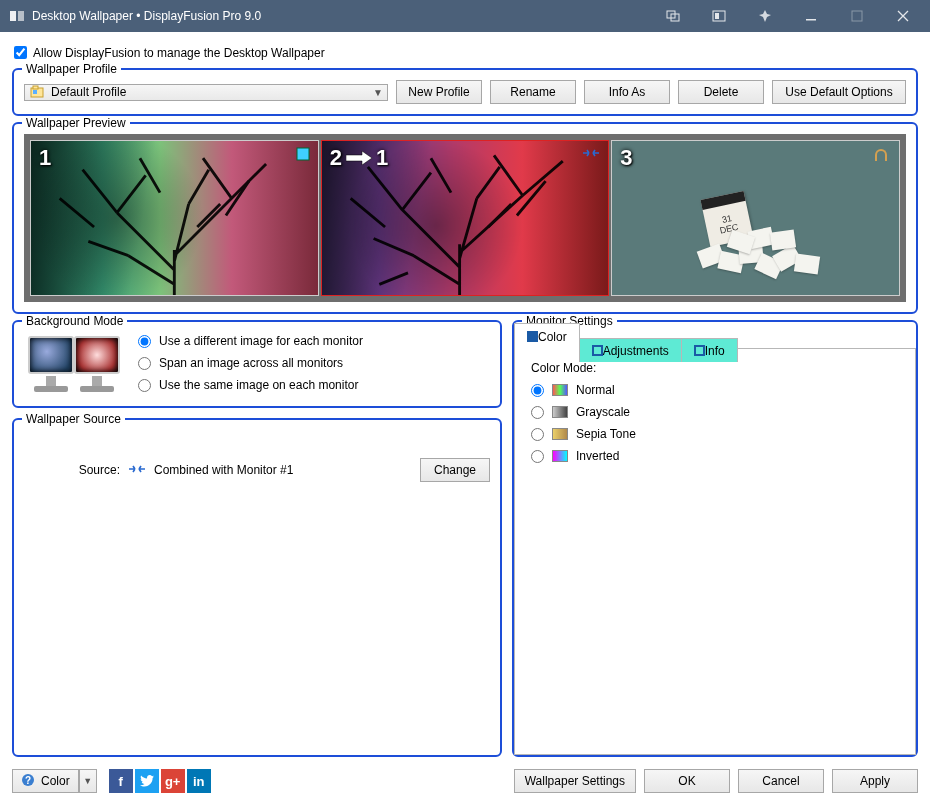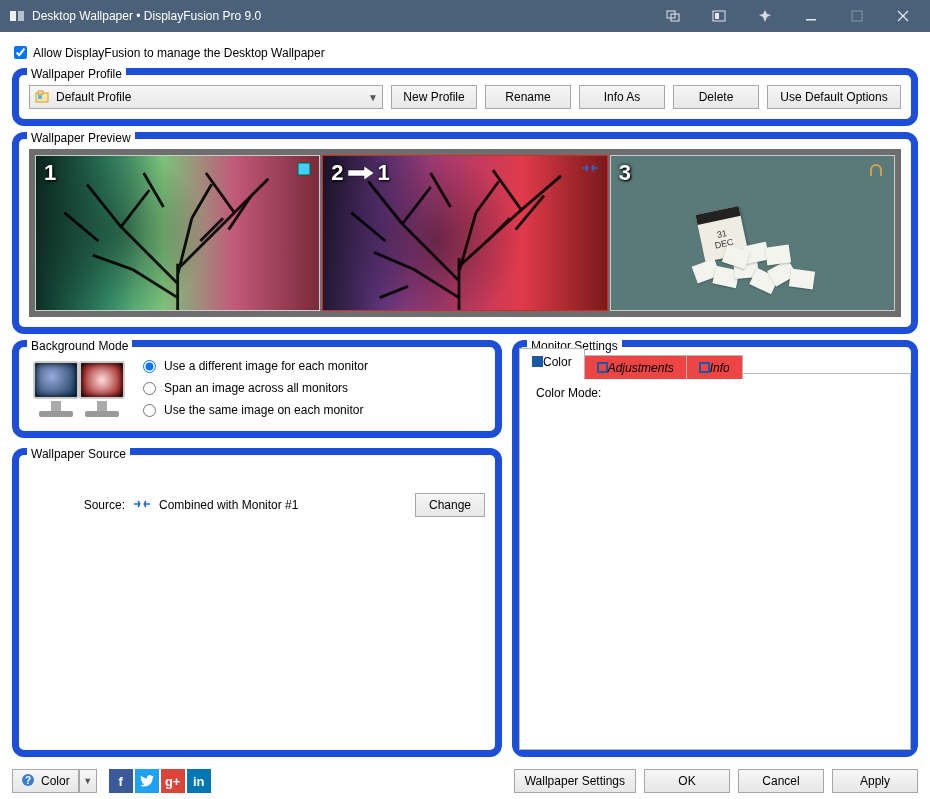--- a/index.html
+++ b/index.html
@@ -5,24 +5,24 @@
 * { box-sizing: border-box; margin: 0; padding: 0; }
 body { font-family: "Segoe UI", Tahoma, sans-serif; font-size: 12px; background: #fff; color: #000; width: 930px; height: 799px; overflow: hidden; }
 .titlebar { background: #4b6079; color: #fff; height: 32px; display: flex; align-items: center; padding: 0 4px; }
 .titlebar .app-icon { width: 18px; height: 18px; margin: 0 6px 0 4px; display:flex; align-items:center; justify-content:center; }
 .titlebar .title { flex: 0 0 auto; }
 .spacer { flex: 1; }
 .winbtns { display: flex; }
 .winbtn { width: 46px; height: 30px; display: flex; align-items: center; justify-content: center; color: #fff; opacity: .85; }
 .content { padding: 10px 12px 8px 12px; display: flex; flex-direction: column; gap: 6px; height: calc(799px - 30px); }
 .check-row { display: flex; align-items: flex-start; gap: 6px; padding: 4px 2px 2px 2px; }
-.fieldset { border: 7px solid #1d4ed8; border-radius: 12px; padding: 10px; position: relative; }
+.fieldset { border: 2px solid #1d4ed8; border-radius: 6px; padding: 10px; position: relative; }
 .fieldset > .legend { position: absolute; top: -8px; left: 8px; background: #fff; padding: 0 4px; color: #000; }
 .profile-row { display: flex; gap: 8px; align-items: center; }
-.combo { flex: 1; display: flex; align-items: center; border: 1px solid #a7a7a7; background: linear-gradient(#f6f6f6,#e9e9e9); height: 24px; padding: 0 4px; gap: 6px; }
+.combo { flex: 1; display: flex; align-items: center; border: 1px solid #a7a7a7; background: linear-gradient(#f6f6f6,#e9e9e9); height: 17px; padding: 0 4px; gap: 6px; }
 .combo .mini-icon { width: 16px; height: 16px; display:flex; align-items:center; justify-content:center;}
 .combo .chev { margin-left: auto; font-size: 10px; color: #555; }
 .btn { border: 1px solid #a7a7a7; background: linear-gradient(#f6f6f6,#e7e7e7); height: 24px; min-width: 86px; padding: 0 10px; display: inline-flex; align-items: center; justify-content: center; cursor: default; }
 .preview-frame { border: 6px solid #6e6e6e; background: #6e6e6e; display: flex; gap: 2px; height: 168px; }
 .monitor { position: relative; flex: 1; border: 1px solid #ccc; overflow: hidden; }
 .monitor.selected { border: 1px solid #d22; }
 .mon-label { position: absolute; top: 4px; left: 8px; font-size: 22px; font-weight: bold; color: #fff; text-shadow: 0 0 4px #000, 1px 1px 2px #000; display: flex; align-items: center; gap: 4px; }
 .mon-icon-tr { position: absolute; top: 6px; right: 8px; }
 .mon-bg1 { background:
   radial-gradient(circle at 30% 50%, rgba(0,0,0,.35) 0%, transparent 40%),
@@ -40,21 +40,21 @@
 .bgmode-body { display: flex; gap: 14px; align-items: flex-start; }
 .bgmode-thumbs { display: flex; gap: -6px; }
 .bgmode-radios { display: flex; flex-direction: column; gap: 8px; padding-top: 2px; }
 .radio-row { display: flex; align-items: center; gap: 8px; }
 input[type=radio], input[type=checkbox] { width: 13px; height: 13px; }
 .mon-tabs { display: flex; }
 .tab { border: 1px solid #b7b7b7; border-bottom: none; background: #fff; height: 26px; display: flex; align-items: center; padding: 0 12px; margin-right: -1px; position: relative; top: 1px; }
 .tab .box { width: 11px; height: 11px; border: 2px solid #1a5aa5; display:inline-block; }
 .tab.active { z-index: 2; }
 .tab.active .box { background: #1a5aa5; }
-.tab:not(.active) { background: #ef4444; top: 8px; height: 24px; font-style: italic; }
+.tab:not(.active) { background: #5eead4; top: 16px; height: 24px; }
 .tab-body { border: 1px solid #b7b7b7; flex: 1; padding: 12px 16px; background: #fff; }
 .color-modes { display: flex; flex-direction: column; gap: 8px; margin-top: 8px; }
 .cm-row { display: flex; align-items: center; gap: 8px; }
 .sw { width: 16px; height: 12px; border: 1px solid #888; }
 .sw-normal { background: linear-gradient(90deg,#f55,#5f5,#55f); }
 .sw-gray { background: linear-gradient(90deg,#ccc,#888,#444); }
 .sw-sepia { background: linear-gradient(90deg,#ead06a,#b0884a); }
 .sw-inv { background: linear-gradient(90deg,#f0f,#0ff); }
 .source-body { display:flex; flex-direction:column; height: 100%; padding-top: 28px; }
 .source-row { display: flex; align-items: center; gap: 8px; }
@@ -280,20 +280,42 @@
               <span class="box"></span>
               <span>Adjustments</span>
             </div>
           <div class="tab">
               <span class="box"></span>
               <span>Info</span>
             </div>
         </div>
         <div class="tab-body">
           <div>Color Mode:</div>
+          <div class="color-modes">
+            <label class="cm-row">
+                <input type="radio" name="cm" checked="" style="">
+                <span class="sw sw-normal"></span>
+                <span>Normal</span>
+              </label>
+            <label class="cm-row">
+                <input type="radio" name="cm" style="">
+                <span class="sw sw-gray"></span>
+                <span>Grayscale</span>
+              </label>
+            <label class="cm-row">
+                <input type="radio" name="cm" style="">
+                <span class="sw sw-sepia"></span>
+                <span>Sepia Tone</span>
+              </label>
+            <label class="cm-row">
+                <input type="radio" name="cm" style="">
+                <span class="sw sw-inv"></span>
+                <span>Inverted</span>
+              </label>
+          </div>
         </div>
       </div>
     </div>
   </div>
 
   <div class="footer">
     <div class="help-drop">
       <div class="help-btn">
         <span><svg width="14" height="14">
               <circle cx="7" cy="7" r="6" fill="#3a7ed0"></circle>

